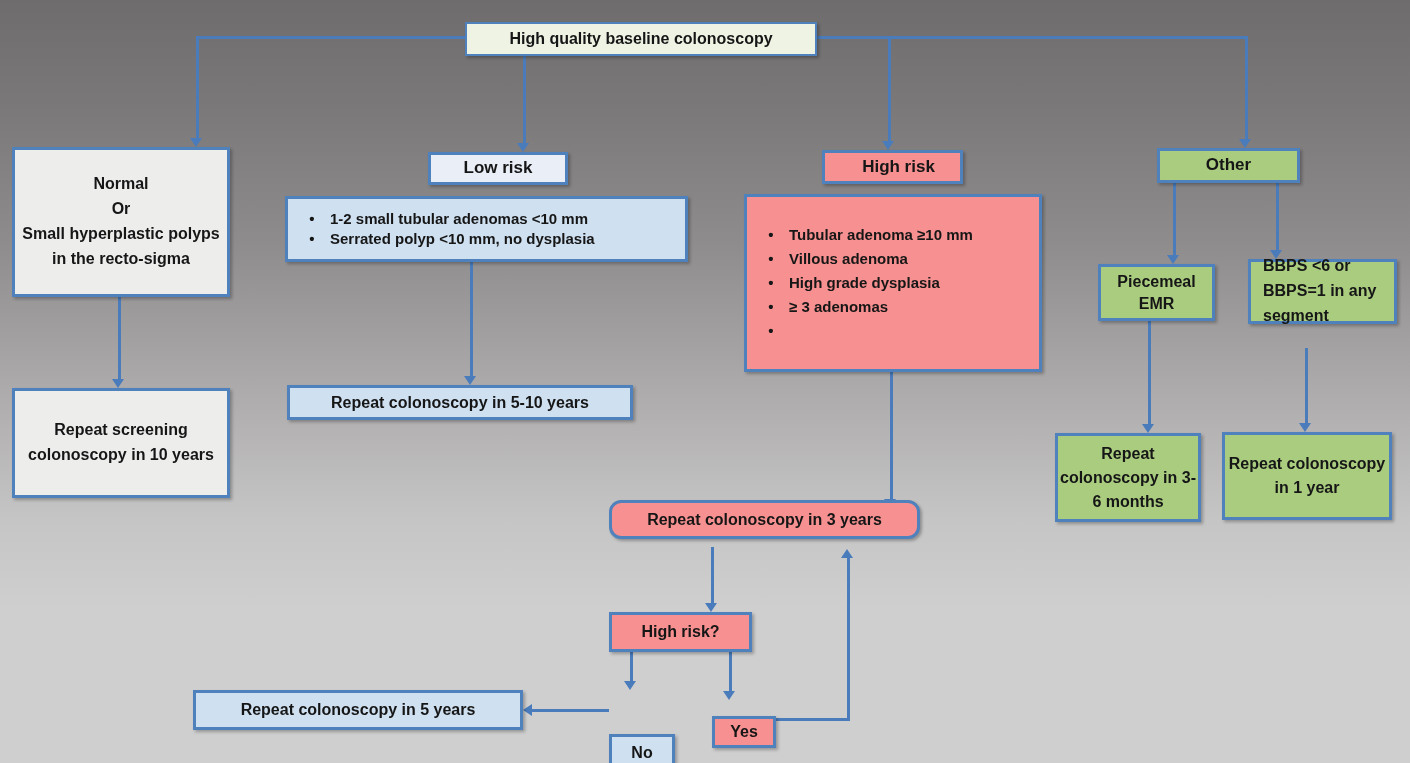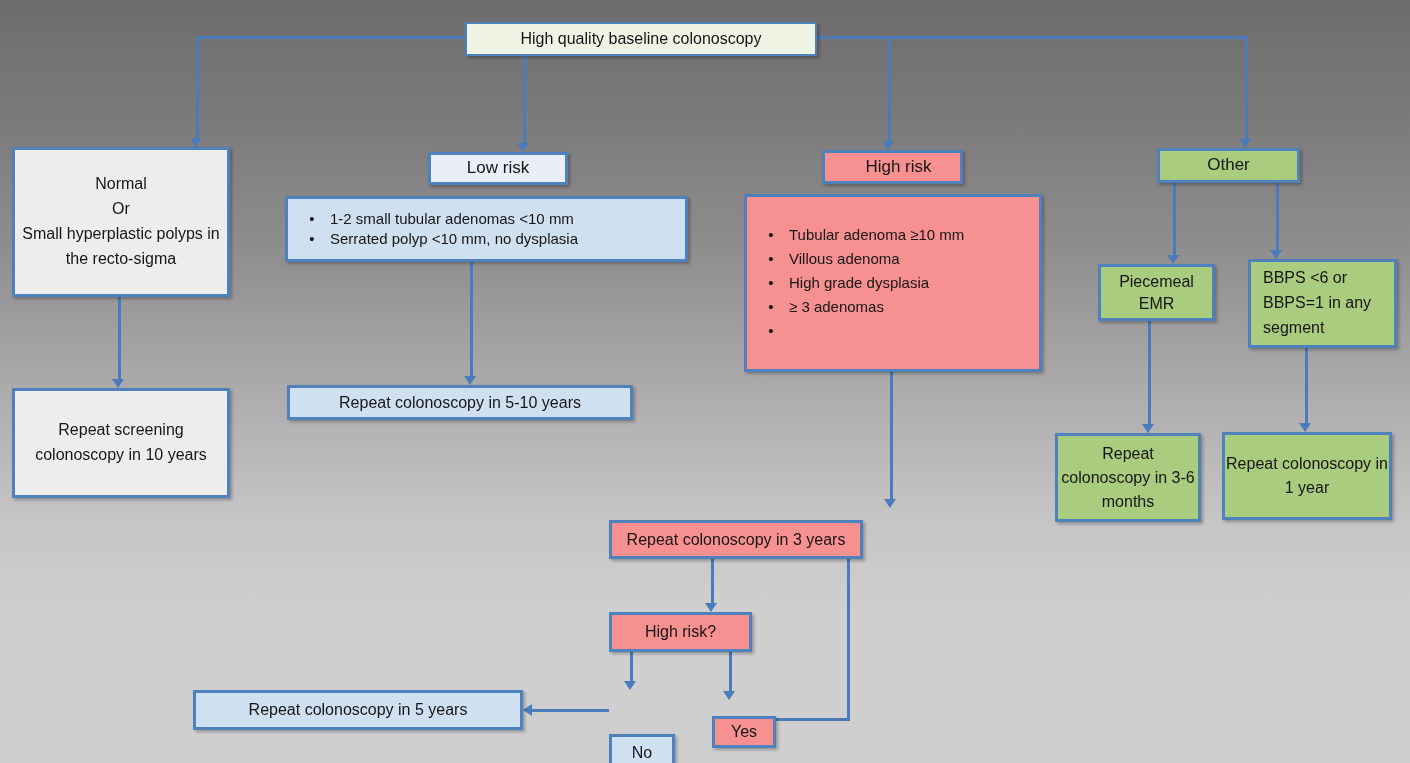--- a/index.html
+++ b/index.html
@@ -9,21 +9,21 @@
     overflow:hidden;
     font-family:"Liberation Sans",sans-serif;
     background:linear-gradient(180deg,#6f6c6d 0%,#7b7879 14%,#8f8c8d 32%,#aeacac 52%,#c6c5c5 68%,#d0cfcf 80%,#d0cfcf 100%);
   }
   .box{
     position:absolute;
     box-sizing:border-box;
     border:3px solid #4f81bd;
     display:flex;align-items:center;justify-content:center;
     text-align:center;
-    font-weight:normal;color:#161616;
+    font-weight:bold;color:#161616;
     white-space:pre-line;
     box-shadow:2px 2px 3px rgba(0,0,0,0.28);
     line-height:1.35;
   }
   .thin{border-width:2px;}
   .fill-palegreen{background:#eef3e4;}
   .fill-gray{background:#ededec;}
   .fill-paleblue{background:#e9eef7;}
   .fill-blue{background:#cfe0f1;}
   .fill-salmon{background:#f79090;}
@@ -141,33 +141,33 @@
     <div class="brow">
       <span class="bdot">•</span>
     </div>
   </div>
 
   <div class="box fill-green fs17" style="left:1157px;top:148px;width:143px;height:35px;">Other</div>
 
   <div class="box fill-green fs16" style="left:1098px;top:264px;width:117px;height:57px;">Piecemeal
 EMR</div>
 
-  <div class="box fill-green fs16 left-align" style="left:1248px;top:259px;width:149px;height:89px;line-height:1.55;">BBPS &lt;6 or
+  <div class="box fill-green fs16 left-align" style="left:1248px;top:259px;width:149px;height:65px;line-height:1.55;">BBPS &lt;6 or
 BBPS=1 in any
 segment</div>
 
   <div class="box fill-gray fs16" style="left:12px;top:388px;width:218px;height:110px;line-height:1.55;">Repeat screening colonoscopy in 10 years</div>
 
   <div class="box fill-blue fs16" style="left:287px;top:385px;width:346px;height:35px;">Repeat colonoscopy in 5-10 years</div>
 
   <div class="box fill-green fs16" style="left:1055px;top:433px;width:146px;height:89px;line-height:1.5;">Repeat colonoscopy in 3-6 months</div>
 
   <div class="box fill-green fs16" style="left:1222px;top:432px;width:170px;height:88px;line-height:1.5;">Repeat colonoscopy in 1 year</div>
 
-  <div class="box fill-salmon fs16" style="left:609px;top:520px;width:254px;height:39px;">Repeat colonoscopy in 3 years</div>
+  <div class="box fill-salmon fs16" style="left:609px;top:500px;width:311px;height:39px;border-radius:12px;">Repeat colonoscopy in 3 years</div>
 
   <div class="box fill-salmon fs16" style="left:609px;top:612px;width:143px;height:40px;">High risk?</div>
 
   <div class="box fill-blue fs16" style="left:193px;top:690px;width:330px;height:40px;">Repeat colonoscopy in 5 years</div>
 
   <div class="box fill-blue fs16" style="left:609px;top:690px;width:66px;height:38px;margin-top:44px;">No</div>
 
   <div class="box fill-salmon fs16" style="left:712px;top:700px;width:64px;height:32px;margin-top:16px;">Yes</div>
 
 </div>

